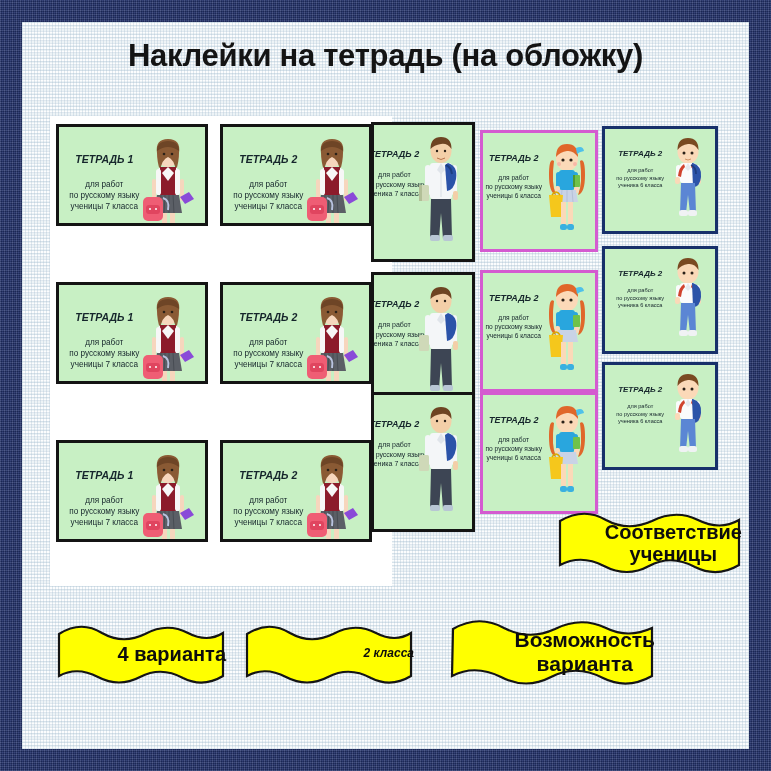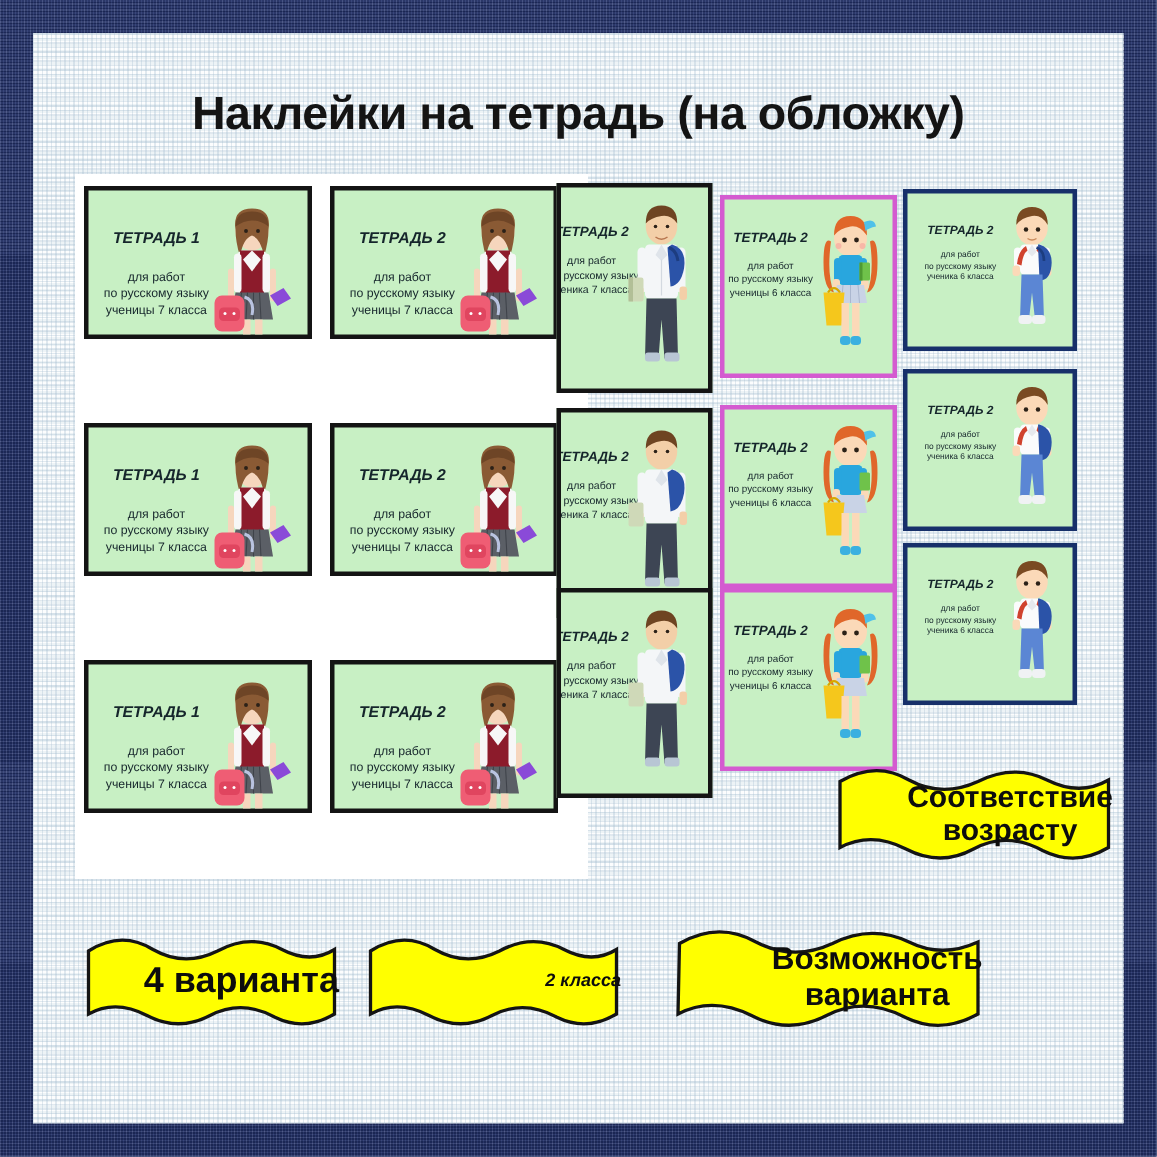--- a/index.html
+++ b/index.html
@@ -23,21 +23,21 @@
     background-color:#edf3f6;
     background-image:
       repeating-linear-gradient(0deg, rgba(160,185,205,.30) 0 1px, rgba(255,255,255,0) 1px 3px),
       repeating-linear-gradient(90deg, rgba(160,185,205,.30) 0 1px, rgba(255,255,255,0) 1px 3px),
       repeating-linear-gradient(0deg, rgba(255,255,255,.85) 0 2px, rgba(255,255,255,0) 2px 4px);
     overflow:hidden;
   }
 
   
   .title{
-    position:absolute;left:0;right:0;top:36px;
+    position:absolute;left:0;right:0;top:16px;
     text-align:center;
     font-size:31px;font-weight:bold;color:#141414;
     letter-spacing:-.3px;white-space:nowrap;
   }
 
   
   .white-panel{
     position:absolute;left:28px;top:94px;width:342px;height:470px;
     background:#ffffff;
   }
@@ -678,29 +678,29 @@
         </svg>
       </div>
     </div>
 
     <div class="ribbon" style="left:535px;top:485px;width:185px;height:72px;">
       <svg class="sh" viewBox="0 0 185 72" preserveAspectRatio="none">
         <path d="M3 14 q24 -14 46 -1 q22 12 46 1 q24 -12 46 -1 q22 11 41 0 l0 45 q-22 13 -44 2 q-24 -13 -46 -1 q-22 12 -45 0 q-23 -12 -44 -1z" fill="#ffff00" stroke="#141414" stroke-width="2.2"></path>
       </svg>
       <div class="lbl" style="font-size:20px;">
         <div>Соответствие</div>
-        <div>возрасту</div>
+        <div>ученицы</div>
       </div>
     </div>
 
     <div class="ribbon" style="left:34px;top:598px;width:170px;height:68px;">
       <svg class="sh" viewBox="0 0 170 68" preserveAspectRatio="none">
         <path d="M3 14 q22 -14 43 -1 q21 12 43 1 q22 -12 43 -1 q19 10 35 0 l0 43 q-20 12 -40 2 q-22 -12 -43 -1 q-21 11 -42 0 q-21 -11 -39 -1z" fill="#ffff00" stroke="#141414" stroke-width="2.2"></path>
       </svg>
-      <div class="lbl" style="font-size:24px;">
+      <div class="lbl" style="font-size:20px;">
         <div>4 варианта</div>
       </div>
     </div>
 
     <div class="ribbon" style="left:222px;top:598px;width:170px;height:68px;">
       <svg class="sh" viewBox="0 0 170 68" preserveAspectRatio="none">
         <path d="M3 14 q22 -14 43 -1 q21 12 43 1 q22 -12 43 -1 q19 10 35 0 l0 43 q-20 12 -40 2 q-22 -12 -43 -1 q-21 11 -42 0 q-21 -11 -39 -1z" fill="#ffff00" stroke="#141414" stroke-width="2.2"></path>
       </svg>
       <div class="lbl" style="font-size:12px;font-style:italic;">
         <div>2 класса</div>

